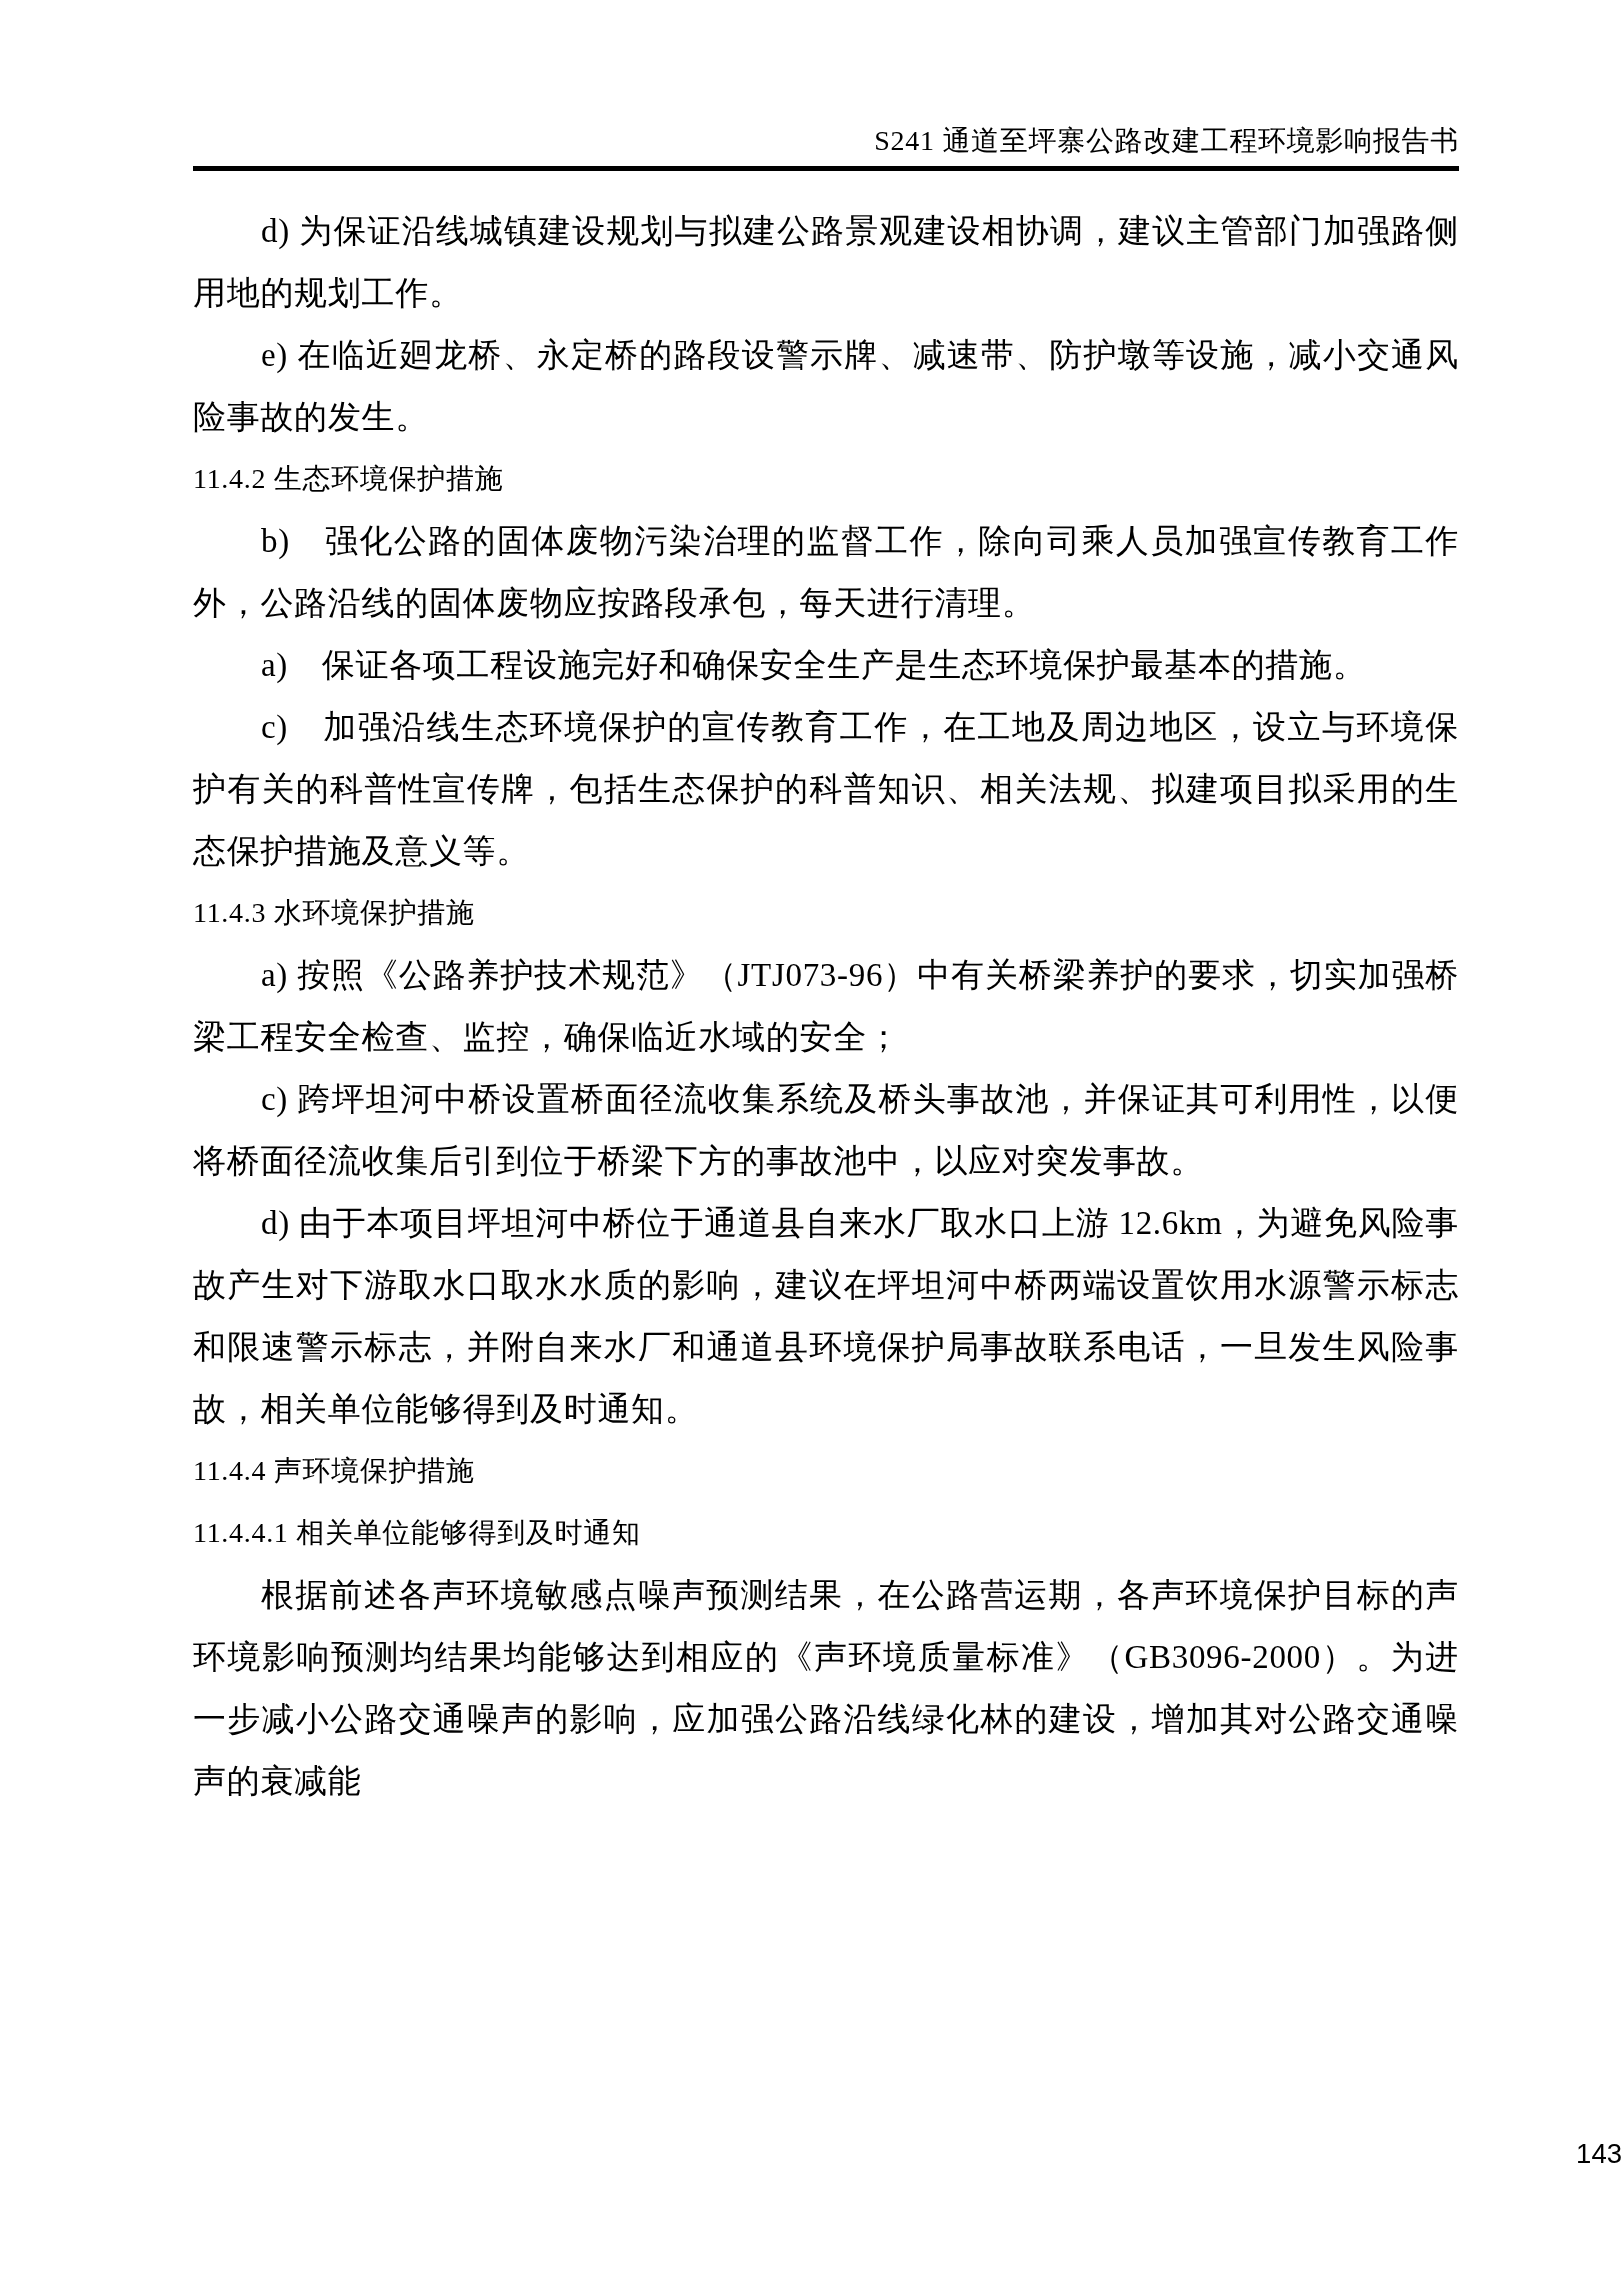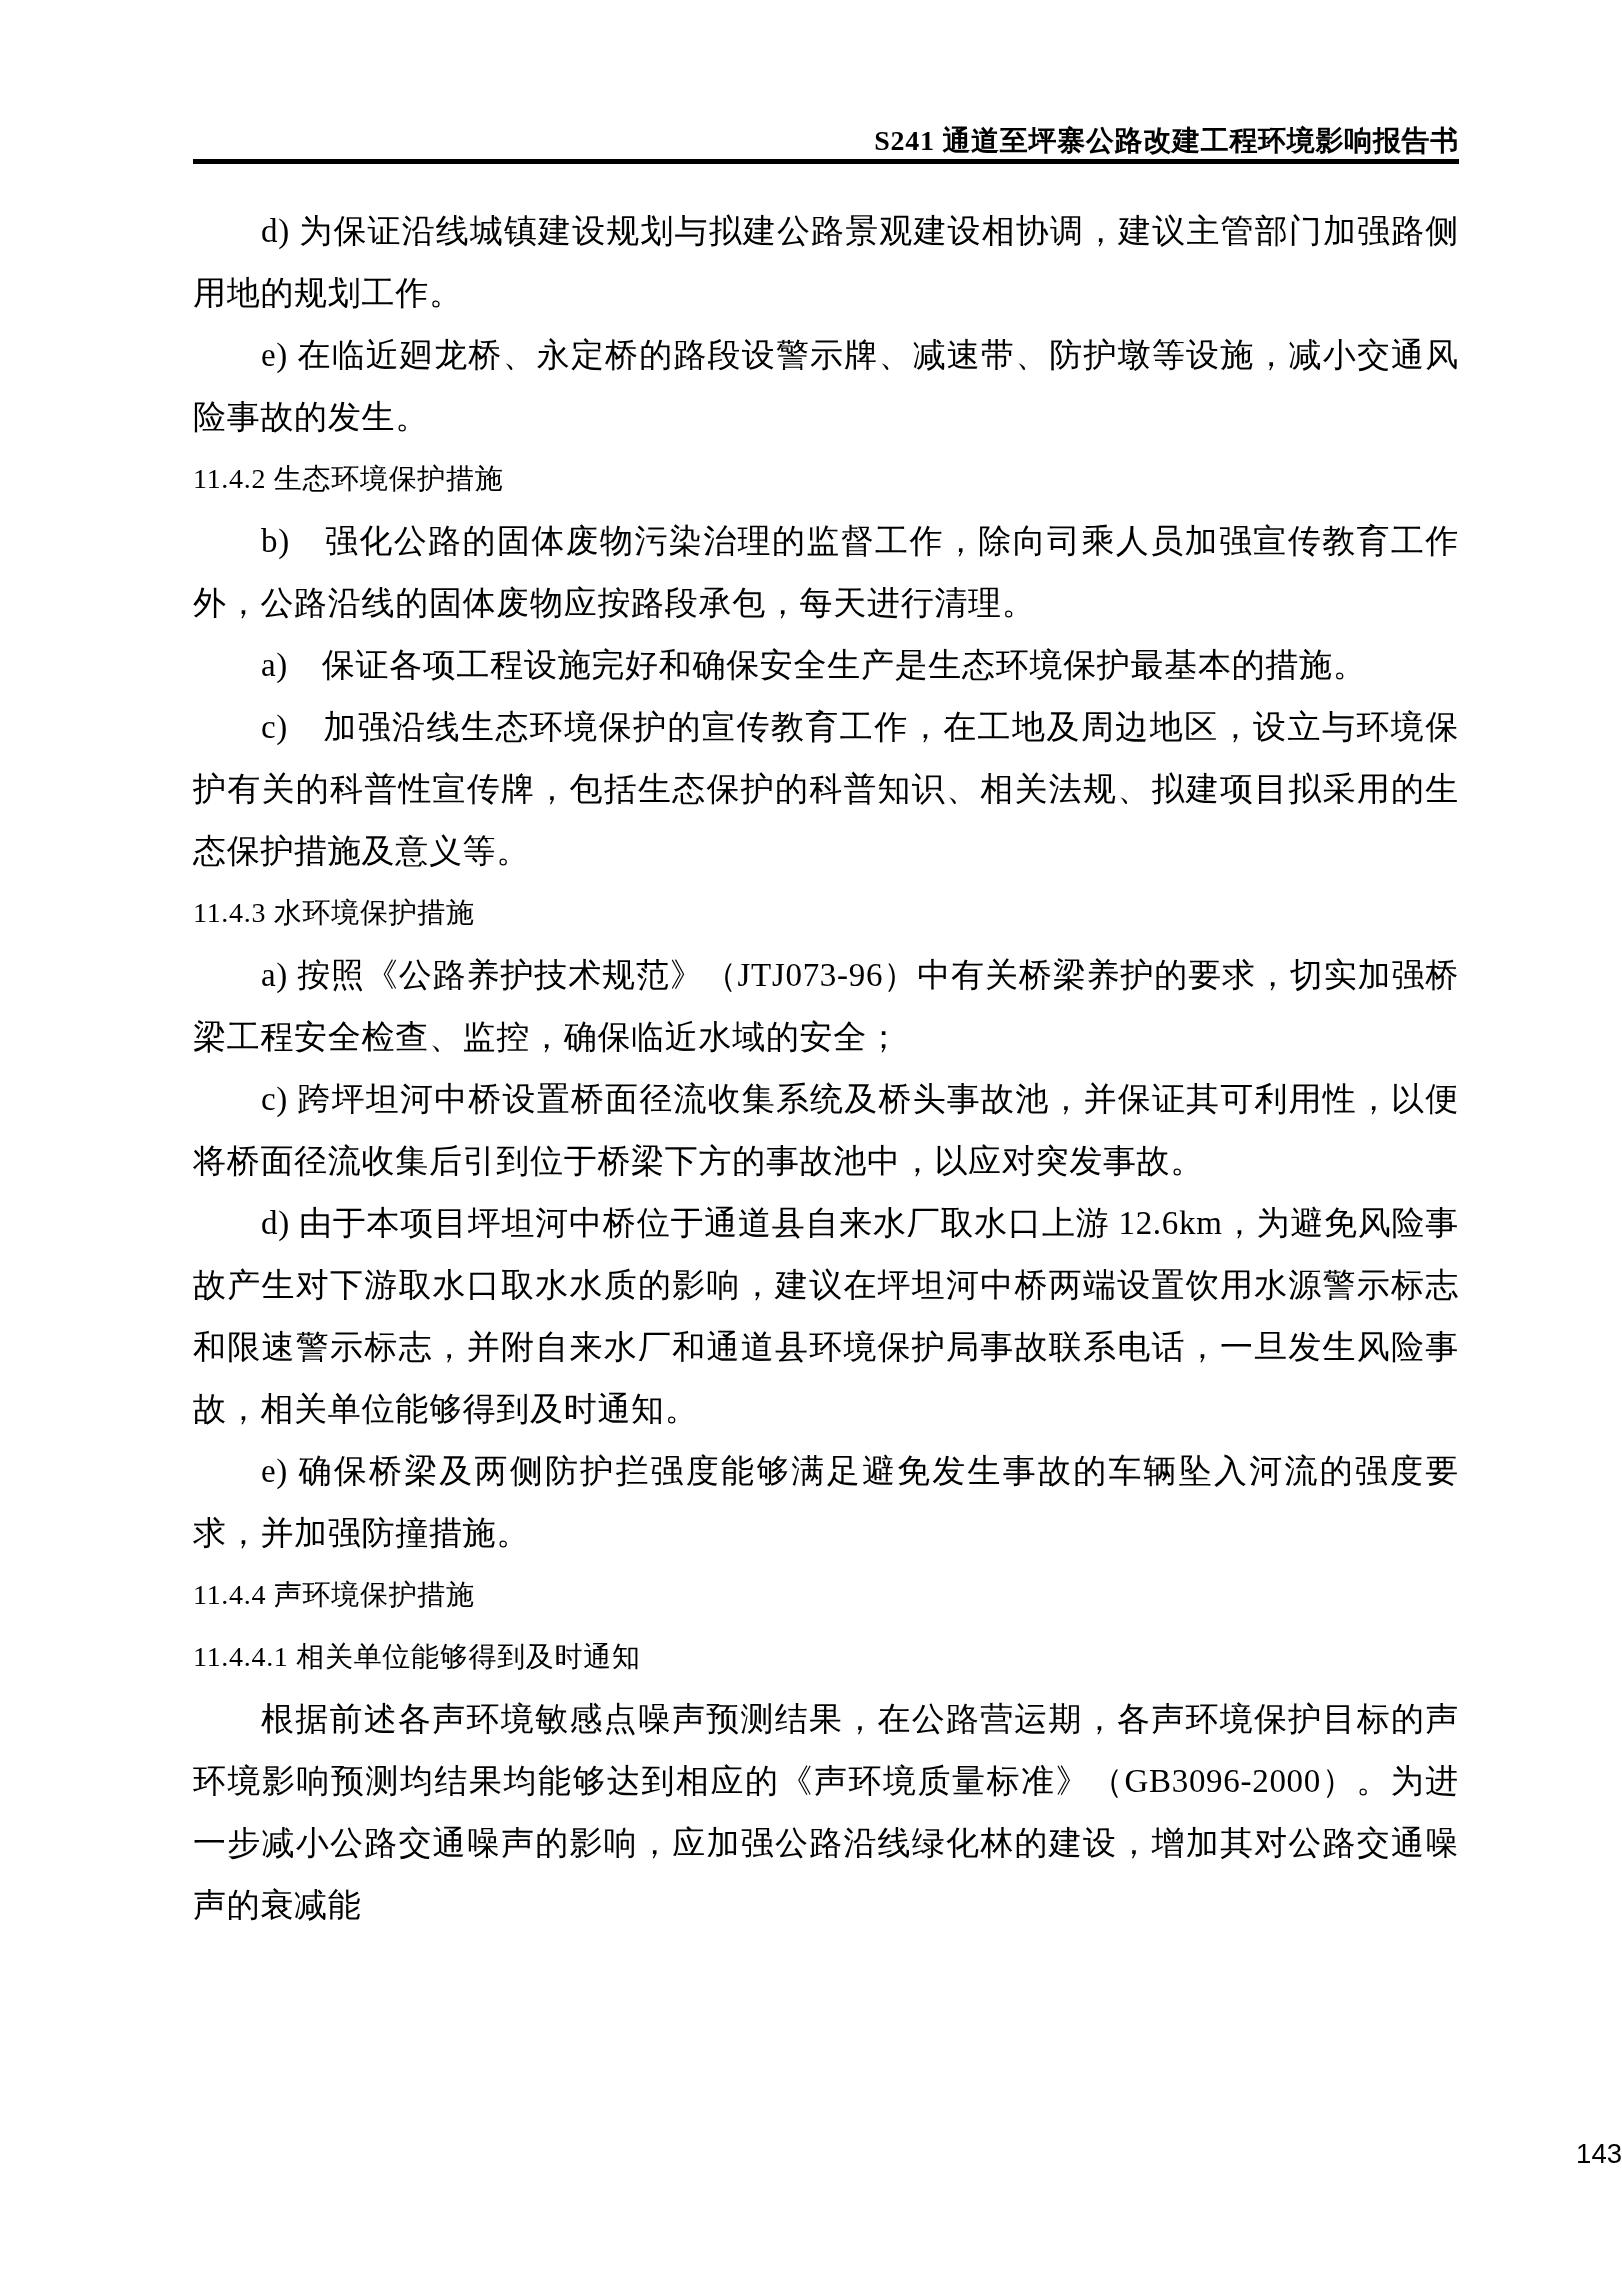--- a/index.html
+++ b/index.html
@@ -16,23 +16,23 @@
     font-family: "Liberation Serif", "DejaVu Serif", serif;
     overflow: hidden;
   }
   .header {
     position: absolute;
     left: 193px;
     right: 163px;
     top: 122px;
     text-align: right;
     font-size: 28px;
-    font-weight: bold;
+    font-weight: normal;
     line-height: 37px;
-    padding-bottom: 0;
+    padding-bottom: 7px;
     border-bottom: 5.9px solid #000000;
     letter-spacing: 0.7px;
   }
   .body-text {
     position: absolute;
     left: 193px;
     right: 163px;
     top: 200px;
   }
   .body-text p {
@@ -69,21 +69,20 @@
       <p class="paragraph">d) 为保证沿线城镇建设规划与拟建公路景观建设相协调，建议主管部门加强路侧用地的规划工作。</p>
       <p class="paragraph">e) 在临近廻龙桥、永定桥的路段设警示牌、减速带、防护墩等设施，减小交通风险事故的发生。</p>
       <p class="heading">11.4.2 生态环境保护措施</p>
       <p class="paragraph">b)　强化公路的固体废物污染治理的监督工作，除向司乘人员加强宣传教育工作外，公路沿线的固体废物应按路段承包，每天进行清理。</p>
       <p class="paragraph">a)　保证各项工程设施完好和确保安全生产是生态环境保护最基本的措施。</p>
       <p class="paragraph">c)　加强沿线生态环境保护的宣传教育工作，在工地及周边地区，设立与环境保护有关的科普性宣传牌，包括生态保护的科普知识、相关法规、拟建项目拟采用的生态保护措施及意义等。</p>
       <p class="heading">11.4.3 水环境保护措施</p>
       <p class="paragraph">a) 按照《公路养护技术规范》（JTJ073-96）中有关桥梁养护的要求，切实加强桥梁工程安全检查、监控，确保临近水域的安全；</p>
       <p class="paragraph">c) 跨坪坦河中桥设置桥面径流收集系统及桥头事故池，并保证其可利用性，以便将桥面径流收集后引到位于桥梁下方的事故池中，以应对突发事故。</p>
       <p class="paragraph">d) 由于本项目坪坦河中桥位于通道县自来水厂取水口上游 12.6km，为避免风险事故产生对下游取水口取水水质的影响，建议在坪坦河中桥两端设置饮用水源警示标志和限速警示标志，并附自来水厂和通道县环境保护局事故联系电话，一旦发生风险事故，相关单位能够得到及时通知。</p>
-      <p class="paragraph">e) 确保桥梁及两侧防护拦强度能够满足避免发生事故的车辆坠入河流的强度要求，并加强防撞措施。</p>
       <p class="heading">11.4.4 声环境保护措施</p>
       <p class="heading">11.4.4.1 相关单位能够得到及时通知</p>
       <p class="paragraph">根据前述各声环境敏感点噪声预测结果，在公路营运期，各声环境保护目标的声环境影响预测均结果均能够达到相应的《声环境质量标准》（GB3096-2000）。为进一步减小公路交通噪声的影响，应加强公路沿线绿化林的建设，增加其对公路交通噪声的衰减能</p>
     </div>
 
   <div class="footer">143</div>
 </div>
 
 
 </body></html>

